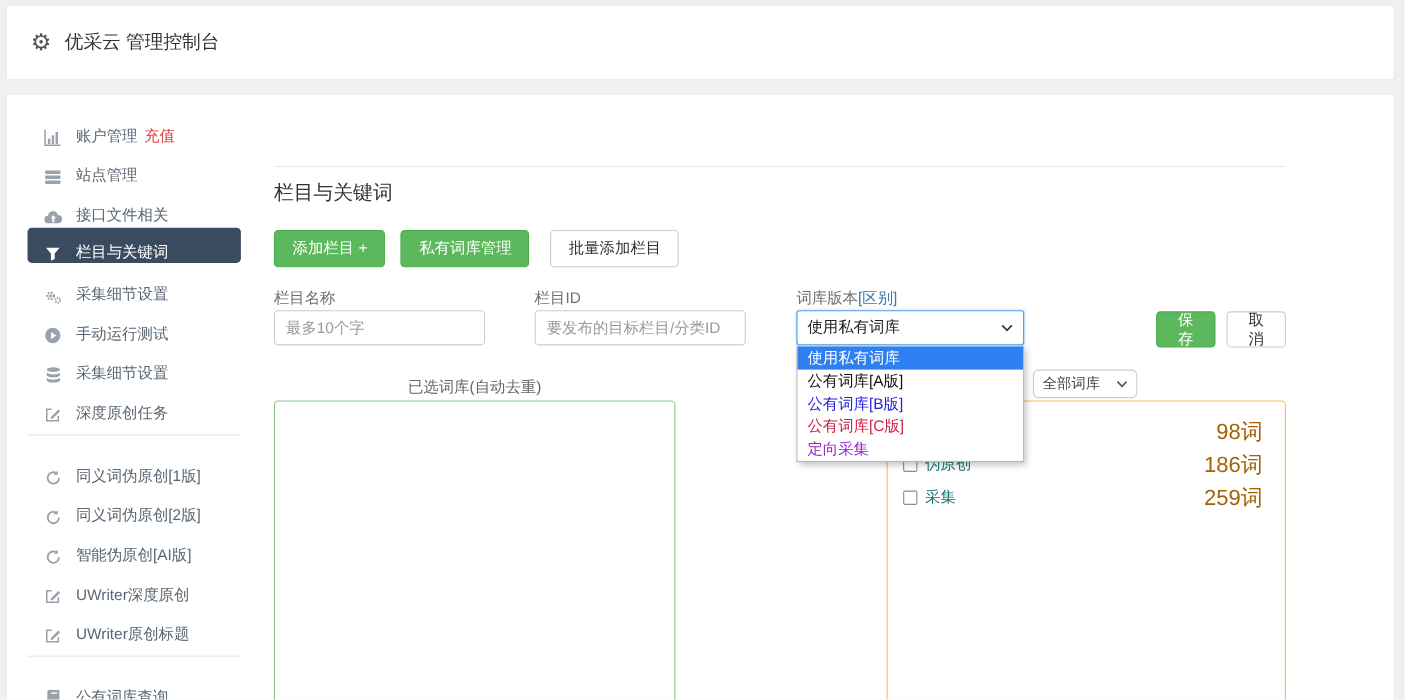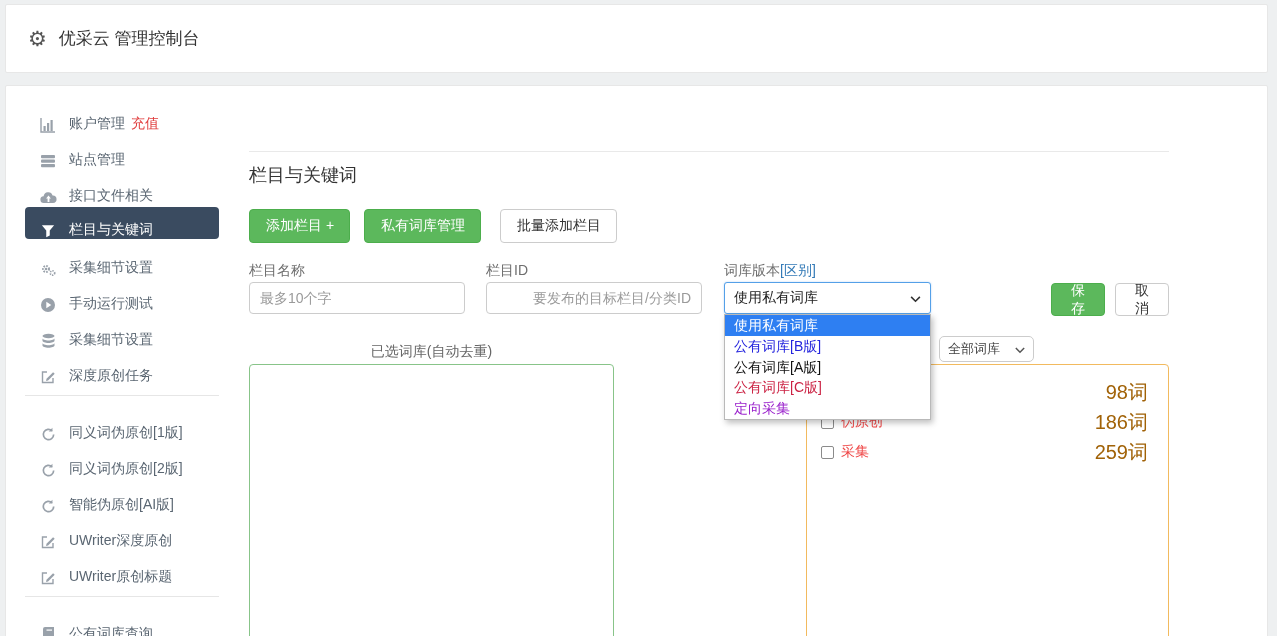--- a/index.html
+++ b/index.html
@@ -57,26 +57,26 @@
   }
   .btn-green { background:#5cb85c; border-color:#4cae4c; color:#fff; }
   .btn-outline { background:#fff; border-color:#ccc; color:#333; }
   .toolbar .btn { margin-right:14px;padding-left:16px; }
   .toolbar .btn:last-child { margin-right:0; }
   .toolbar .btn-outline { margin-left:5px; }
   .field-label { position:absolute; top:176px; font-size:14px; color:#6e6e6e; }
   .lbl-name { left:243px; } .lbl-id { left:480px; } .lbl-ver { left:718px; }
   .lbl-link { color:#337ab7; cursor:pointer; }
   .text-input {
-    position:absolute; top:196px; width:216px; height:32px;
+    position:absolute; top:196px; width:192px; height:32px;
     border:1px solid #ccc; border-radius:4px; padding:0 10px;
     font-size:14px; color:#444; font-family:inherit; background:#fff;
   }
   .text-input::placeholder { color:#9a9a9a; opacity:1; }
-  .in-name { left:243px; } .in-id { left:480px;text-align:right; }
+  .in-name { left:243px; } .in-id { left:480px; }
   .ver-select {
     position:absolute; left:718px; top:196px; width:207px; height:32px;
     border:1px solid #54a0e8; border-radius:3px; background:#fff;
     display:flex; align-items:center; padding:0 9px; cursor:pointer;
     box-shadow:0 0 2px rgba(80,150,230,.4);
   }
   .ver-select .val { flex:1; font-size:14px; color:#222; }
   .btn-save { position:absolute; left:1045px; top:197px; width:54px; height:33px; justify-content:center; }
   .btn-cancel { position:absolute; left:1109px; top:197px; width:54px; height:33px; justify-content:center; }
   .selected-title { position:absolute; left:243px; top:257px; width:365px; text-align:center; font-size:14px; color:#666; }
@@ -93,21 +93,21 @@
   .library-panel {
     position:absolute; left:800px; top:278px; width:363px; height:285px;
     border:1px solid #f2ba5e; border-radius:4px; background:#fff;
     padding:12px 20px 0 14px;
   }
   .lib-row { height:30px; display:flex; align-items:center; }
   .checkbox {
     width:13px; height:13px; border:1px solid #8b8b8b; border-radius:2px;
     background:#fff; margin-right:7px; flex:0 0 auto; cursor:pointer;
   }
-  .lib-row .lbl { font-size:14px; color:#ef4444; }
+  .lib-row .lbl { font-size:14px; color:#0f766e; }
   .lib-row .count { margin-left:auto; font-size:20px; color:#a16207; }
   
   .dropdown {
     position:absolute; left:718px; top:228px; width:207px; z-index:20;
     background:#fff; border:1px solid #b9b9b9;
     box-shadow:2px 3px 6px rgba(0,0,0,.25);
   }
   .opt { font-size:14px; line-height:20.8px; padding:0 9px; cursor:pointer; white-space:nowrap; }
   .opt-selected { background:#2e7ff2; color:#fff; }
   .opt-plain { color:#111; }
@@ -334,19 +334,19 @@
     </div>
     <div class="lib-row">
       <span class="checkbox"></span>
       <span class="lbl">采集</span>
       <span class="count">259词</span>
     </div>
   </div>
 
   <div class="dropdown">
     <div class="opt opt-selected">使用私有词库</div>
+    <div class="opt opt-plain">公有词库[A版]</div>
     <div class="opt opt-blue">公有词库[B版]</div>
-    <div class="opt opt-plain">公有词库[A版]</div>
     <div class="opt opt-red">公有词库[C版]</div>
     <div class="opt opt-purple">定向采集</div>
   </div>
 
 </div>
 
 </body></html>

